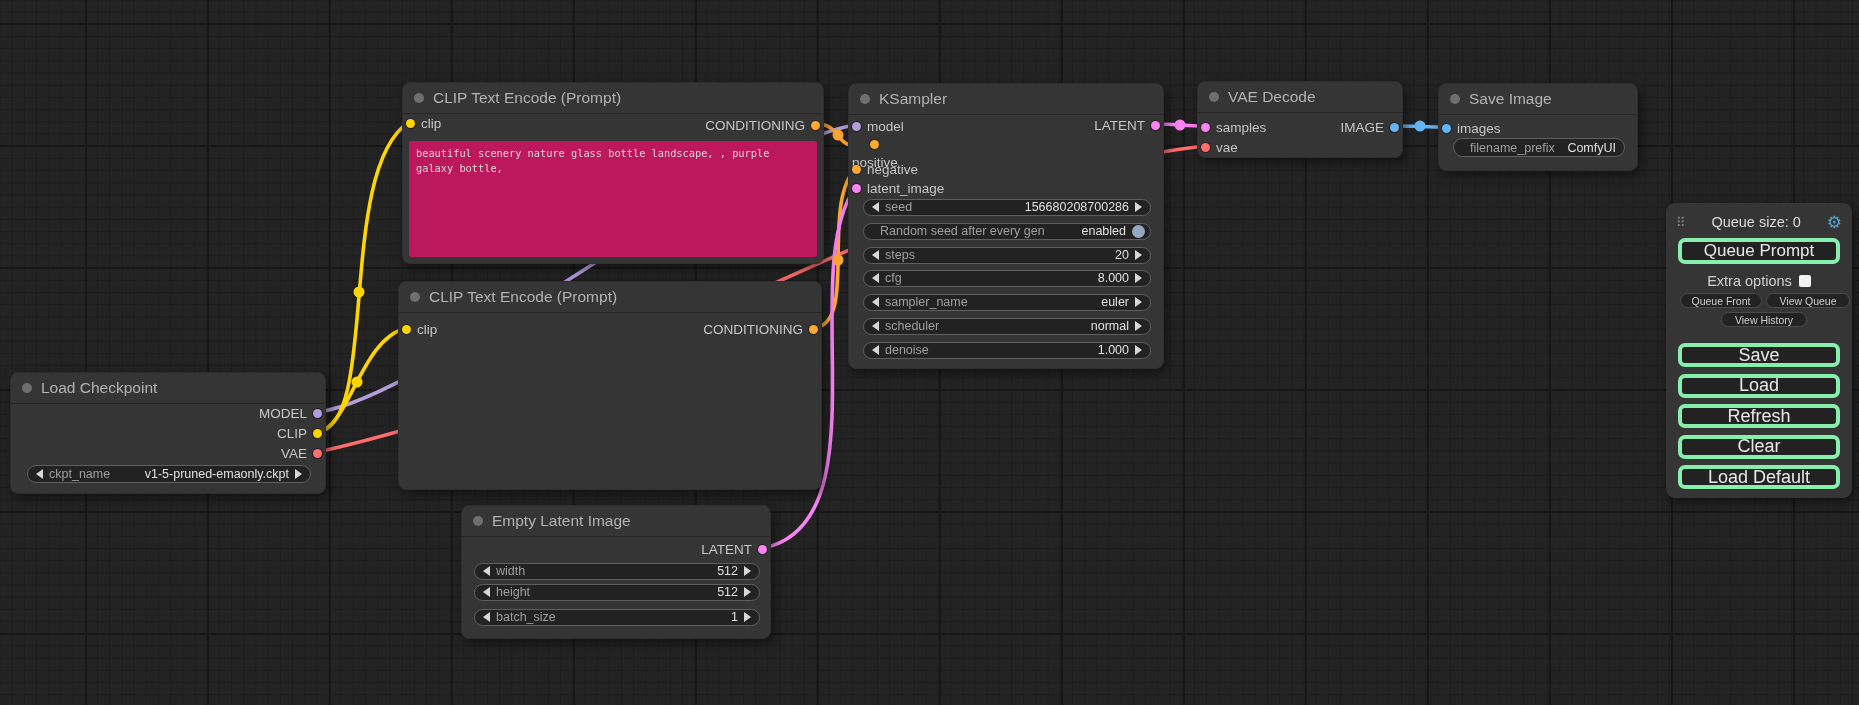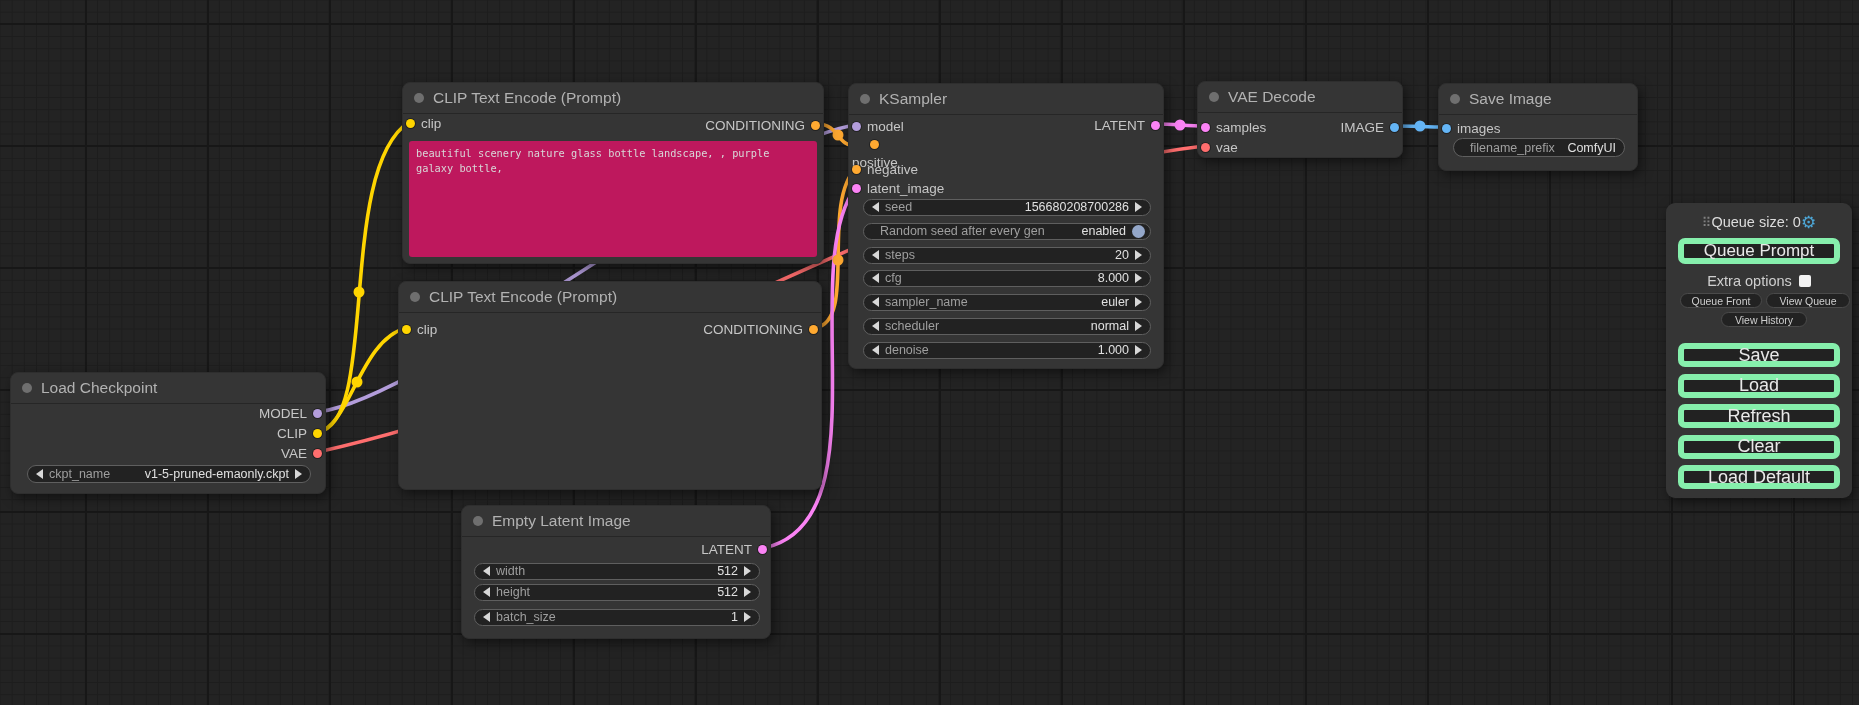--- a/index.html
+++ b/index.html
@@ -45,27 +45,27 @@
   .knob{width:13px;height:13px;border-radius:50%;background:#94a7c9;flex:none;margin-right:-3px;}
 
   .textarea{position:absolute;background:#be185d;border-radius:3px;color:#d8d8d8;
     font-family:"DejaVu Sans Mono",monospace;font-size:10.3px;line-height:1.42;
     padding:5px 7px;box-sizing:border-box;white-space:pre-wrap;word-break:break-word;}
 
   
   .qpanel{position:absolute;z-index:3;left:1666px;top:203px;width:186px;height:295px;
     background:#353535;border-radius:9px;box-shadow:3px 4px 12px rgba(0,0,0,.5);}
   .qrow1{position:absolute;left:0;right:0;top:8px;height:22px;display:flex;
-    align-items:center;justify-content:center;padding:0 10px;}
+    align-items:center;justify-content:space-between;padding:0 10px;}
   .qhandle{color:#808080;font-size:13px;line-height:1;cursor:grab;}
   .qsize{color:#dcdcdc;font-size:14.5px;}
   .qgear{color:#4DA6D6;font-size:17px;line-height:1;}
   .qgear::before{content:"\2699";}
   .qhandle::before{content:"\283F";}
-  .qbtn{position:absolute;left:12px;right:12px;background:#222;border:6px solid #86efac;
+  .qbtn{position:absolute;left:12px;right:12px;background:#222;border:4px solid #86efac;
     border-radius:7px;color:#e8e8e8;display:flex;align-items:center;justify-content:center;
     box-sizing:border-box;font-size:18px;}
   .qbtn.prompt{top:35px;height:26px;font-size:17px;}
   .extra{position:absolute;left:0;right:0;top:69px;height:18px;display:flex;
     align-items:center;justify-content:center;gap:7px;color:#cfcfcf;font-size:14.5px;}
   .checkbox{width:12px;height:12px;background:#f2f2f2;border-radius:2px;}
   .pill{position:absolute;height:15px;background:#222;border:1px solid #4a4a4a;
     border-radius:999px;color:#cfcfcf;font-size:10.5px;display:flex;align-items:center;
     justify-content:center;box-sizing:border-box;}
 </style>

